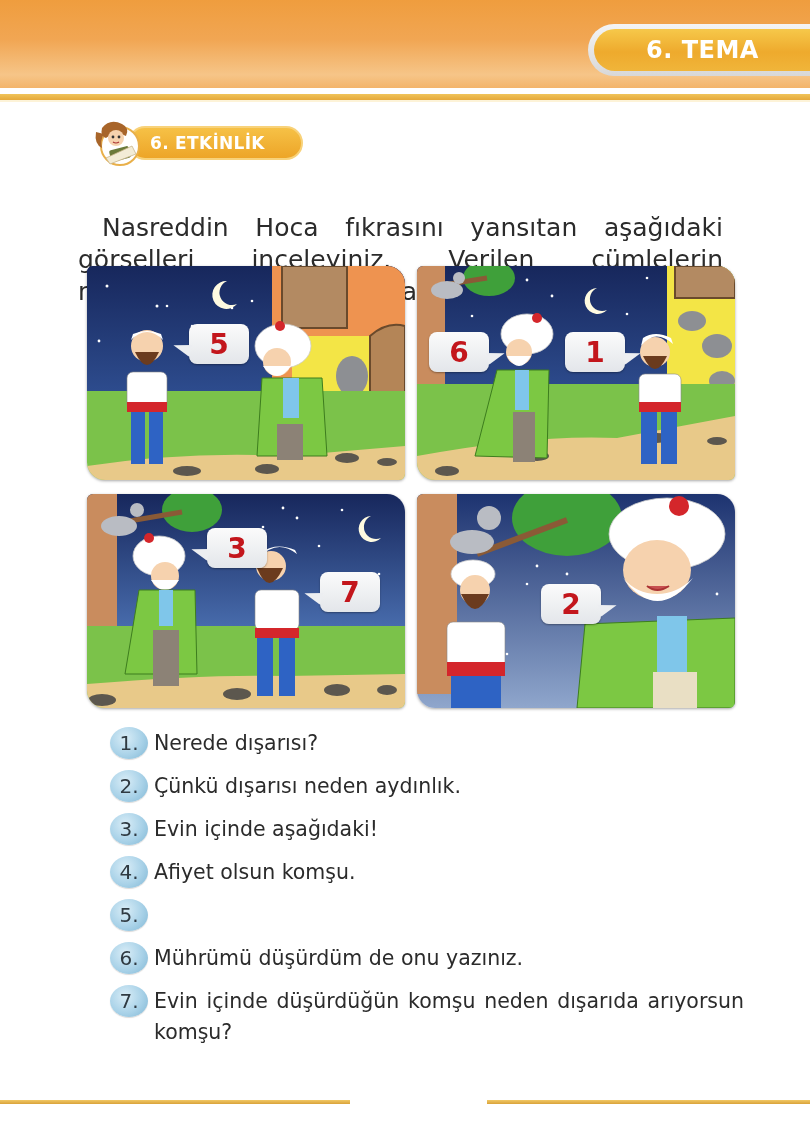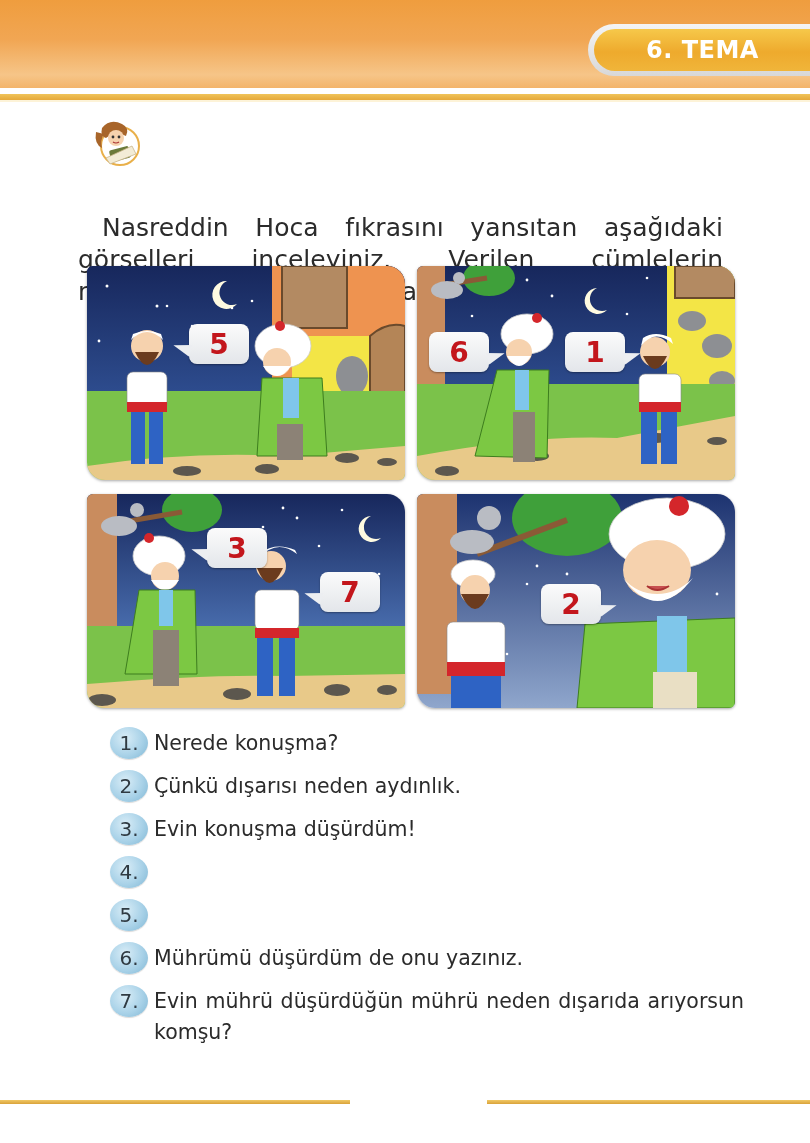--- a/index.html
+++ b/index.html
@@ -101,20 +101,23 @@
 <div class="header-line-2"></div>
 <div class="header-line-3"></div>
 
 <div class="theme-pill">
   <div class="theme-pill-inner">
     <span class="theme-label">6. TEMA</span>
   </div>
 </div>
 
 <div class="activity">
+  <div class="activity-pill">
+    <span class="activity-label">6. ETKİNLİK</span>
+  </div>
   <svg class="girl-icon" viewBox="0 0 52 48">
     <circle cx="28" cy="28" r="19" fill="#ffffff" stroke="#e9b04a" stroke-width="2"></circle>
     <path d="M10 10 Q18 0 30 6 Q38 10 34 18 Q24 12 14 20 Q8 18 10 10Z" fill="#a8652a"></path>
     <circle cx="24" cy="20" r="8" fill="#f6d2ae"></circle>
     <circle cx="21" cy="19" r="1.4" fill="#333"></circle>
     <circle cx="27" cy="19" r="1.4" fill="#333"></circle>
     <path d="M21 24 Q24 26 27 24" stroke="#a33" stroke-width="1.2" fill="none"></path>
     <path d="M4 14 Q2 26 10 30 Q8 22 12 16Z" fill="#a8652a"></path>
     <rect x="18" y="30" width="20" height="12" rx="2" fill="#6b7a3a" transform="rotate(-15 28 36)"></rect>
     <path d="M14 40 L40 28 L44 36 L18 46Z" fill="#f3ecd6" stroke="#c9b58a" stroke-width="0.8"></path>
@@ -343,52 +346,53 @@
     <div class="tail tail-right"></div>
     <span class="bubble-num">2</span>
   </div>
 </div>
 
 <div class="sentences">
   <div class="sentence">
     <div class="num-badge">
         <span>1.</span>
       </div>
-    <div class="sentence-text">Nerede konuşma?</div>
+    <div class="sentence-text">Nerede dışarısı?</div>
   </div>
   <div class="sentence">
     <div class="num-badge">
         <span>2.</span>
       </div>
     <div class="sentence-text">Çünkü dışarısı neden aydınlık.</div>
   </div>
   <div class="sentence">
     <div class="num-badge">
         <span>3.</span>
       </div>
-    <div class="sentence-text">Evin konuşma düşürdüm!</div>
+    <div class="sentence-text">Evin içinde aşağıdaki!</div>
   </div>
   <div class="sentence">
     <div class="num-badge">
         <span>4.</span>
       </div>
+    <div class="sentence-text">Afiyet olsun komşu.</div>
   </div>
   <div class="sentence">
     <div class="num-badge">
         <span>5.</span>
       </div>
   </div>
   <div class="sentence">
     <div class="num-badge">
         <span>6.</span>
       </div>
     <div class="sentence-text">Mührümü düşürdüm de onu yazınız.</div>
   </div>
   <div class="sentence tall">
     <div class="num-badge">
         <span>7.</span>
       </div>
-    <div class="sentence-text" style="width:590px; text-align:justify;">Evin mührü düşürdüğün mührü neden dışarıda arıyorsun komşu?</div>
+    <div class="sentence-text" style="width:590px; text-align:justify;">Evin içinde düşürdüğün komşu neden dışarıda arıyorsun komşu?</div>
   </div>
 </div>
 
 <div class="footer-line-left"></div>
 <div class="footer-line-right"></div>
 
 </body></html>

